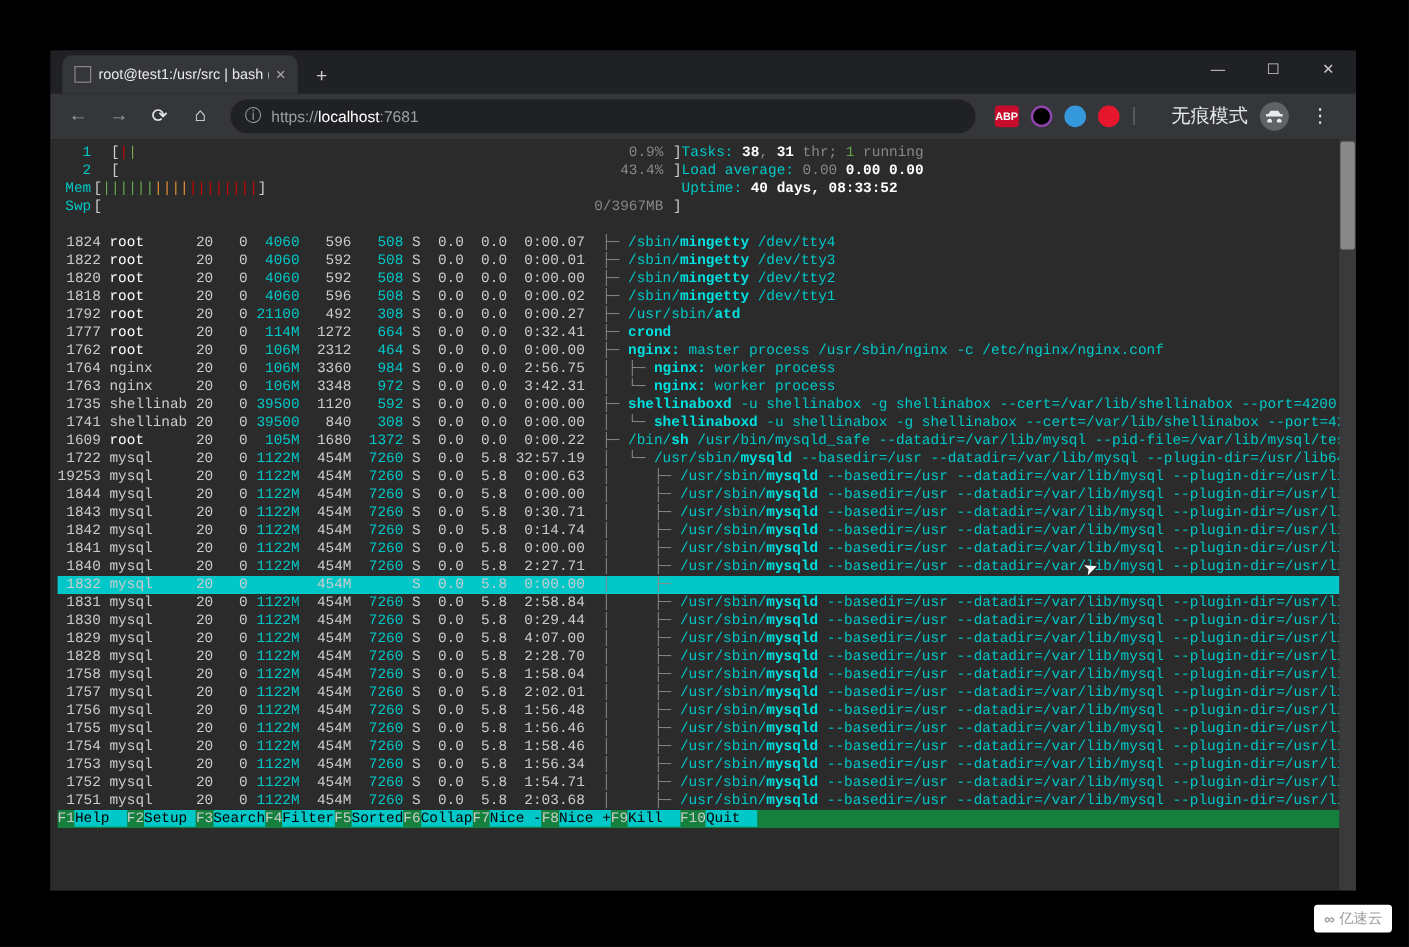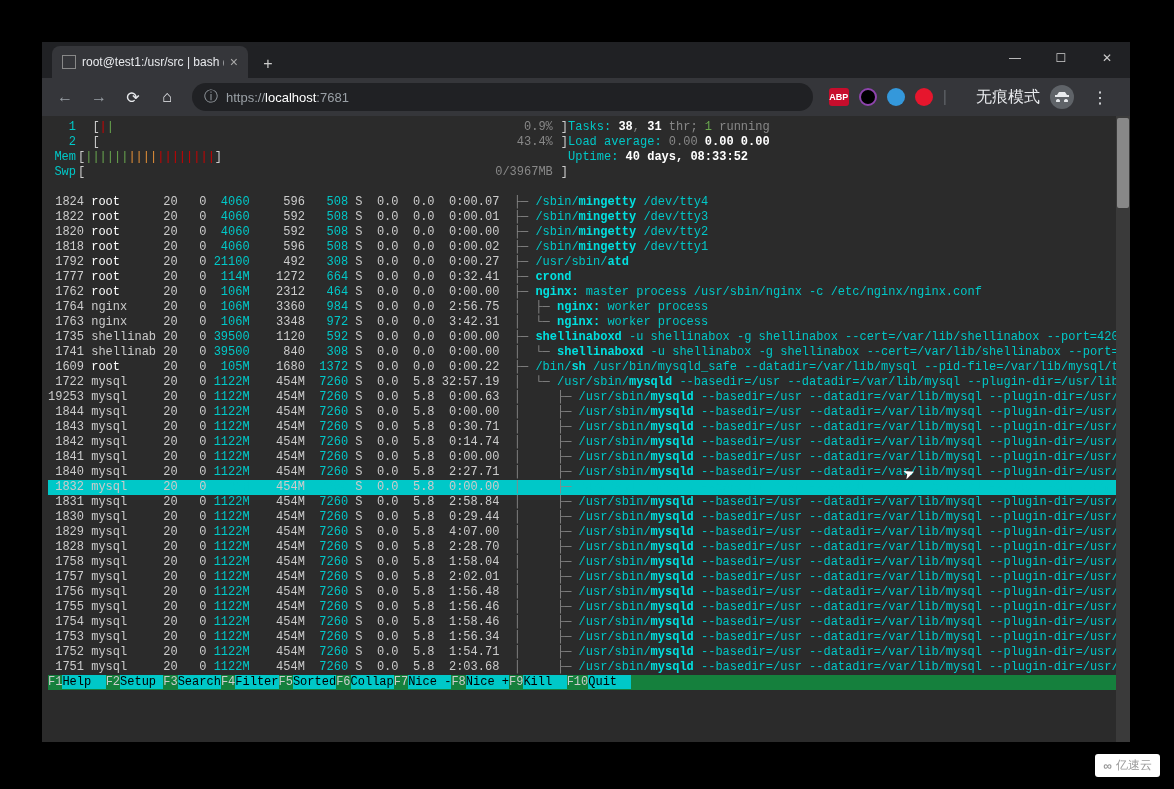--- a/index.html
+++ b/index.html
@@ -167,21 +167,21 @@
   overflow: hidden;
 }
 .proc-row { white-space: pre; height: 15px; overflow: hidden; }
 .proc-row.hl { background: #00c8c8; color: #000; }
 
 .c-pid { color: #ccc; }
 .c-user { color: #ccc; }
 .c-root { color: #fff; }
 .c-num { color: #ccc; }
 .c-virt { color: #00c8c8; }
-.c-res { color: #ccc; margin-left: 12px; }
+.c-res { color: #ccc; }
 .c-time { color: #ccc; }
 .c-tree { color: #888; }
 .c-cmd-hl { color: #00e0e0; font-weight: bold; }
 .c-path { color: #00c8c8; }
 
 .fkeys {
   background: #15803d;
   white-space: pre;
   height: 15px;
 }

